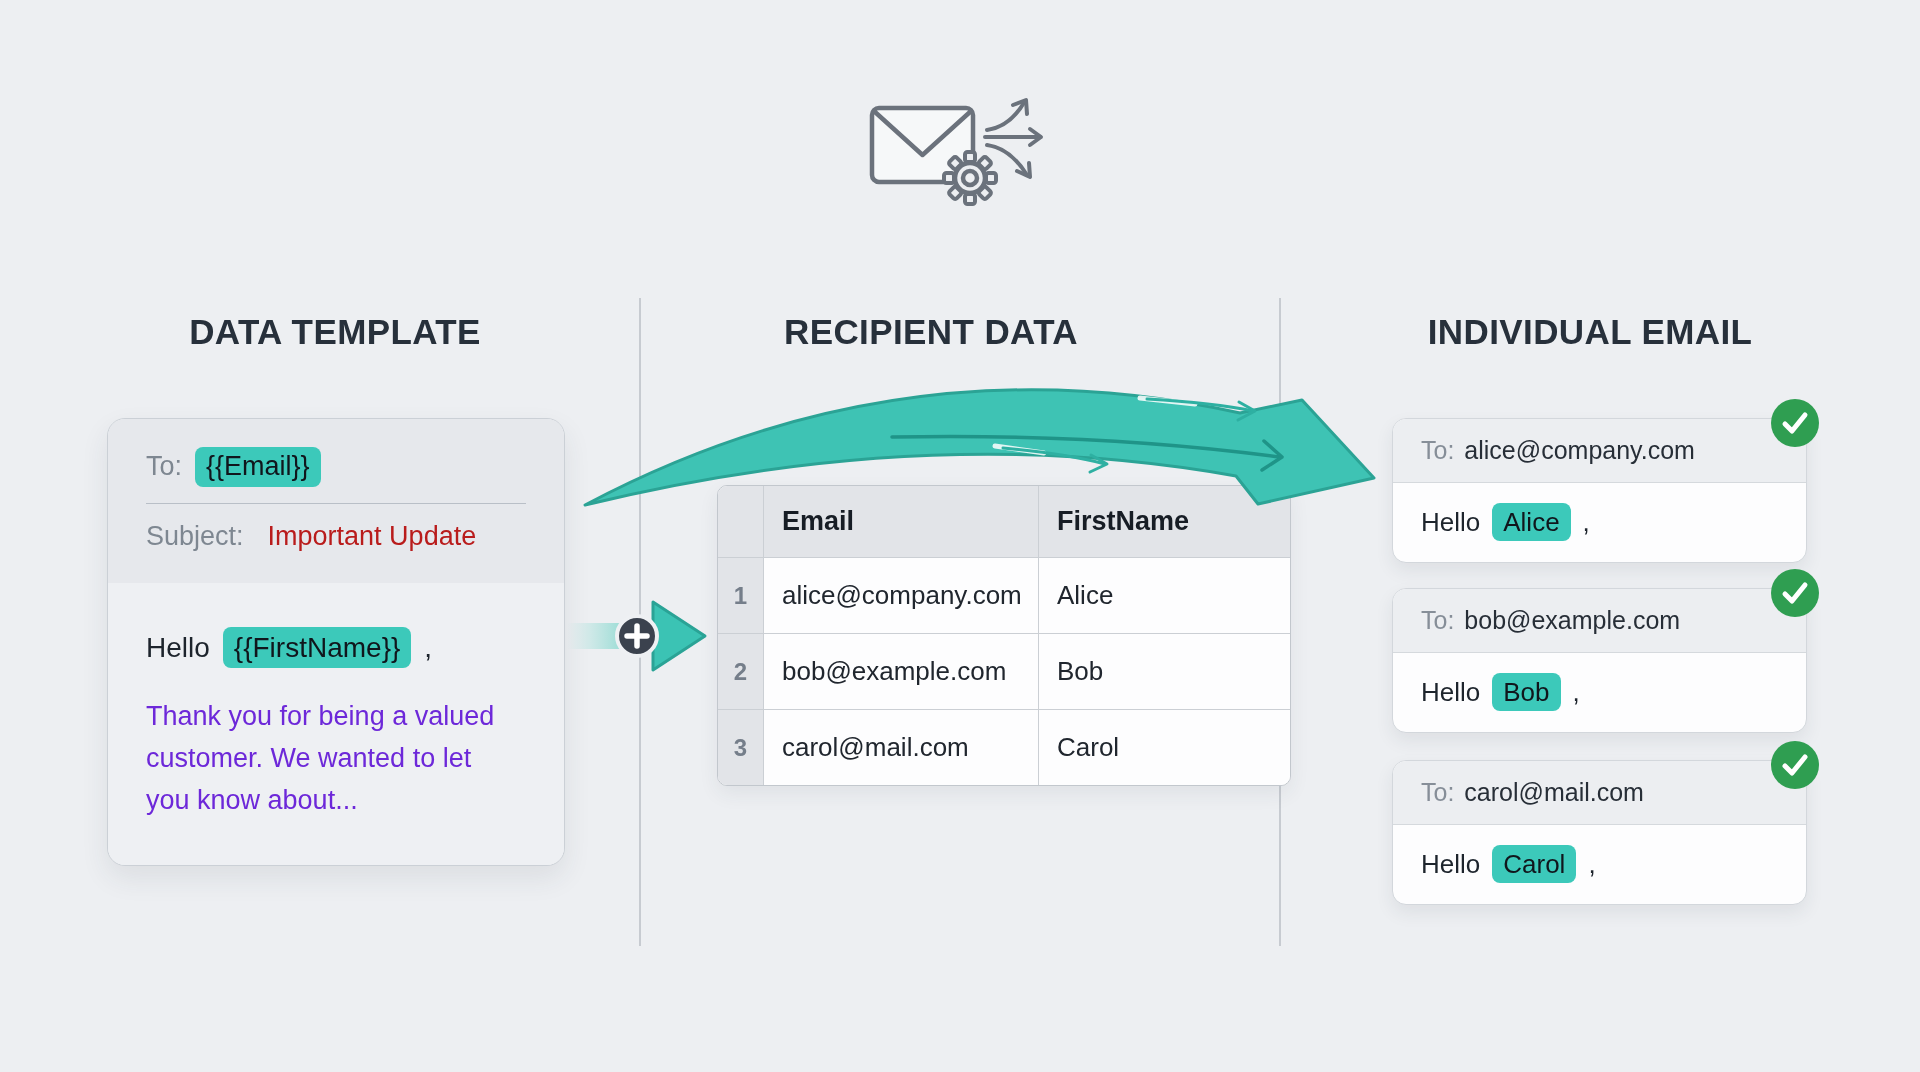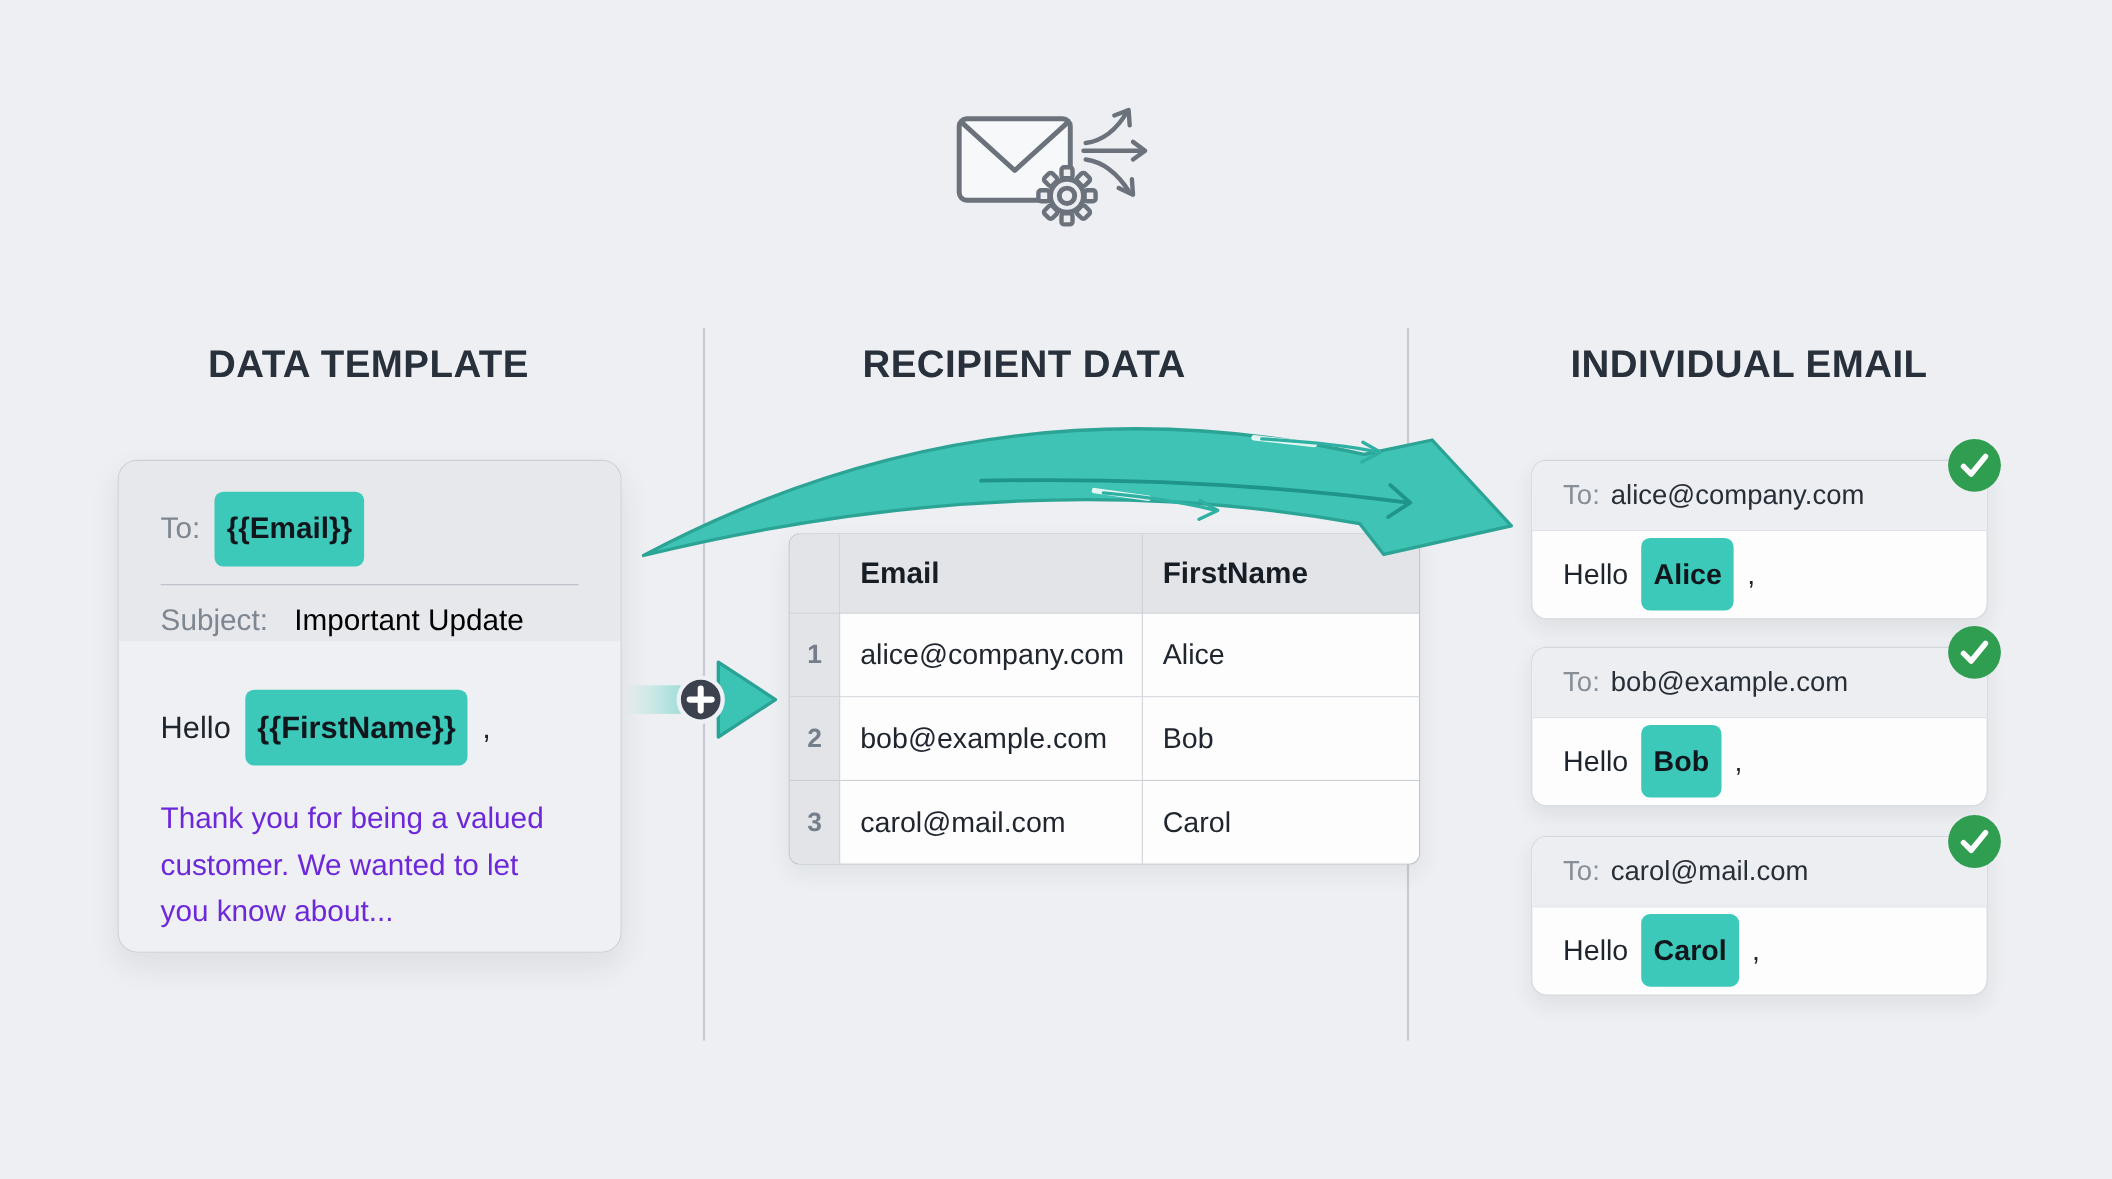--- a/index.html
+++ b/index.html
@@ -27,40 +27,40 @@
   .v-divider {
     position:absolute; top:298px; height:648px; width:2px;
     background:#c7cbd1; z-index:1;
   }
   #divider-1 { left:639px; }
   #divider-2 { left:1279px; }
 
   
   .chip {
     display:inline-block; background:#3cc9ba; color:#10161c;
-    font-weight:700; border-radius:8px; padding:17px 11px;
+    font-weight:400; border-radius:8px; padding:3px 11px;
     line-height:1.25;
   }
 
   
   .tcard {
     position:absolute; left:107px; top:418px; width:458px; height:448px;
     border-radius:18px; border:1.5px solid #cbd0d6;
     box-shadow:0 12px 28px rgba(40,50,70,.09);
     background:#eef0f3; z-index:2;
   }
   .tcard-header {
     height:164px; background:#e6e8ec; border-radius:17px 17px 0 0;
     padding:0 38px;
   }
   .trow1 { padding-top:28px; display:flex; align-items:center; gap:13px; font-size:27px; }
   .field-label { color:#7e8791; }
   .t-divider { height:1.5px; background:#b9bfc7; margin-top:16px; }
   .trow2 { margin-top:17px; font-size:27px; display:flex; gap:24px; align-items:center; }
-  .dark-text { color:#000000; }
+  .dark-text { color:#b91c1c; }
   .tcard-body {
     height:282px; background:#eef0f3; border-radius:0 0 17px 17px;
     padding:44px 38px 0;
   }
   .greeting { font-size:28px; display:flex; align-items:center; gap:13px; color:#1d242c; }
   .greeting .chip { font-size:28px; }
   .bodytext {
     margin-top:28px; font-size:27px; line-height:1.55;
     color:#6d28d9; width:352px;
   }

